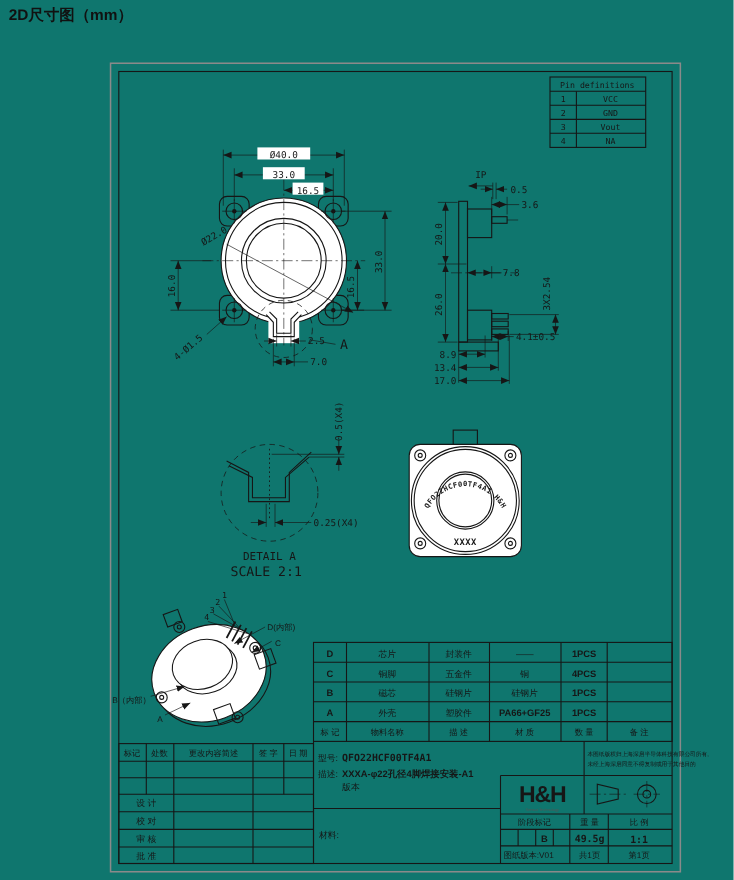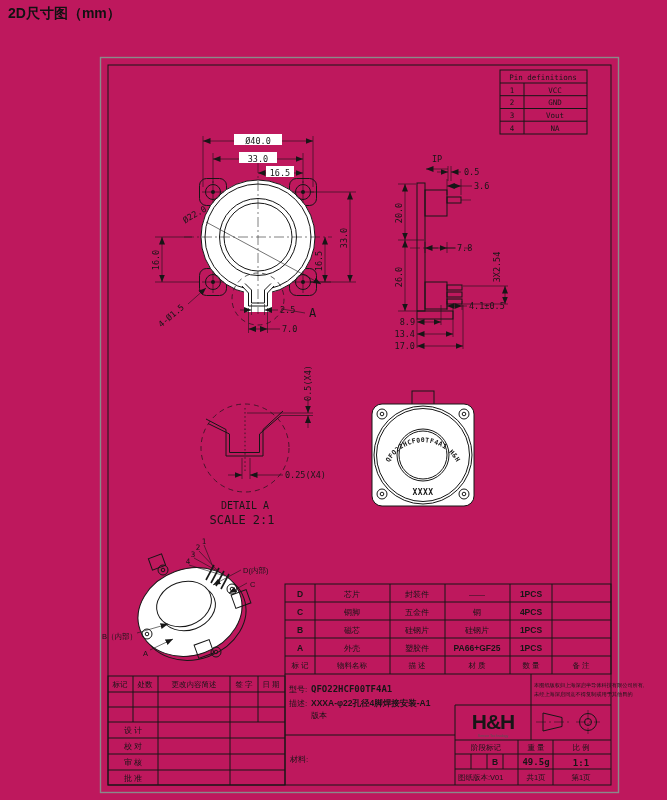--- a/index.html
+++ b/index.html
@@ -1,16 +1,16 @@
 <!DOCTYPE html>
 <html><head>
 <meta charset="utf-8">
 <style>
   html,body{margin:0;padding:0;background:#fff;}
-  .sheet{position:relative;width:667px;height:800px;background:#be185d;overflow:hidden;}
+  .sheet{position:relative;width:667px;height:800px;background:#0f766e;overflow:hidden;}
   .t-title{font:bold 14px "Liberation Sans",sans-serif;fill:#111;}
   text{fill:#161616;}
   .dim{font:8.5px "DejaVu Sans Mono",monospace;}
   .dim7{font:7.5px "DejaVu Sans Mono",monospace;}
   .dim10{font:10px "DejaVu Sans Mono",monospace;}
   .dim12{font:12px "DejaVu Sans Mono",monospace;}
   .cjk5{font:5.2px "Liberation Sans",sans-serif;}
   .cjk7{font:7.5px "Liberation Sans",sans-serif;}
   .cjk8{font:8px "Liberation Sans",sans-serif;}
   .cjk8b{font:bold 8.5px "Liberation Sans",sans-serif;}

